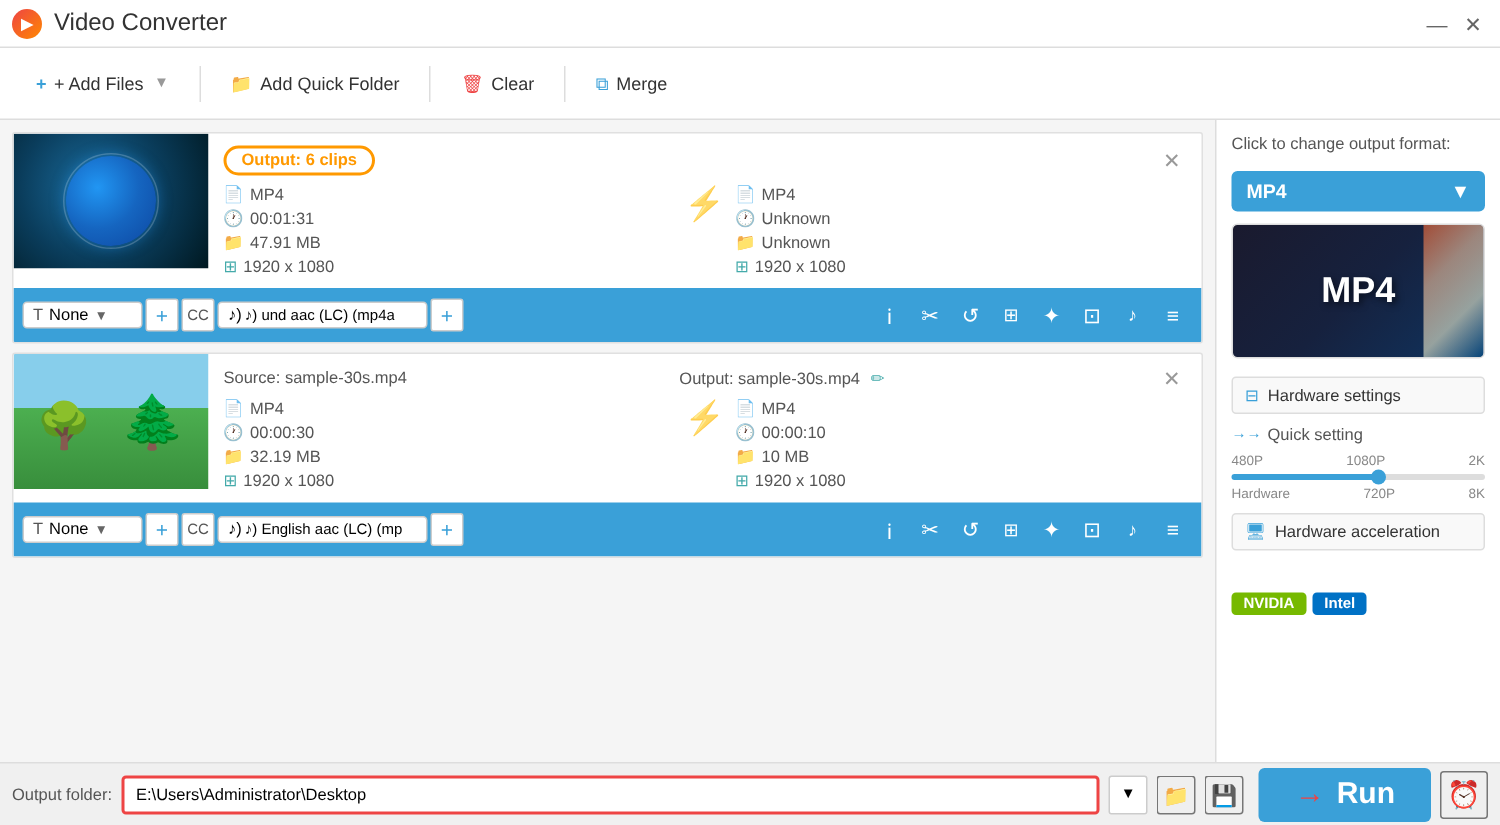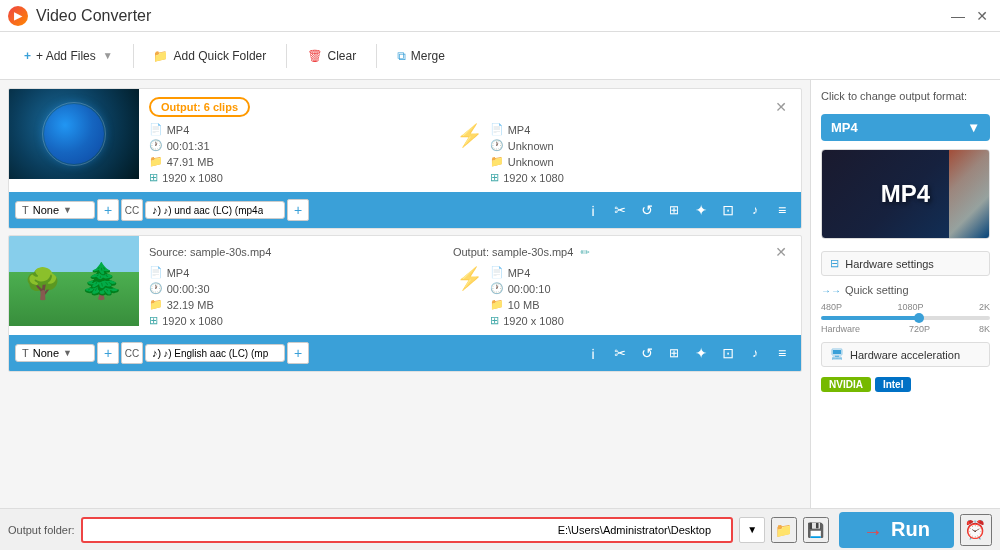--- a/index.html
+++ b/index.html
@@ -66,28 +66,28 @@
     .quick-setting-label::before { content: '→→'; color: #3aa0d8; font-size: 10px; }
     .quality-labels { display: flex; justify-content: space-between; font-size: 9px; color: #888; margin-top: 2px; }
     .quality-slider-container { position: relative; margin: 4px 0; }
     .quality-slider { width: 100%; height: 4px; background: linear-gradient(to right, #3aa0d8 60%, #ddd 60%); border-radius: 2px; }
     .slider-thumb { width: 10px; height: 10px; background: #3aa0d8; border-radius: 50%; position: absolute; top: -3px; left: 58%; transform: translateX(-50%); }
     .default-label { font-size: 9px; color: #888; }
     
     .hw-accel-btn { display: flex; align-items: center; gap: 6px; padding: 5px 8px; border: 1px solid #ddd; border-radius: 3px; cursor: pointer; font-size: 11px; color: #333; background: #f9f9f9; }
     
     .gpu-badges { display: flex; gap: 4px; margin-top: 2px; }
-    .gpu-badge { padding: 2px 8px; border-radius: 3px; font-size: 10px; font-weight: bold; cursor: pointer; }
+    .gpu-badge { padding: 2px 8px; border-radius: 3px; font-size: 10px; font-weight: bold; cursor: pointer; margin-top: 18px; }
     .nvidia-badge { background: #76b900; color: white; }
     .intel-badge { background: #0071c5; color: white; }
 
     
     .bottom-bar { height: 42px; background: #f0f0f0; border-top: 1px solid #ddd; display: flex; align-items: center; padding: 0 8px; gap: 6px; }
     .output-folder-label { font-size: 11px; color: #555; white-space: nowrap; }
-    .folder-path-input { flex: 1; height: 26px; border: 2px solid #e44; border-radius: 3px; padding: 0 20px; font-size: 11px; background: white; text-align: right; }
+    .folder-path-input { flex: 1; height: 26px; border: 2px solid #e44; border-radius: 3px; padding: 0 8px; font-size: 11px; background: white; }
     .folder-dropdown-btn { width: 26px; height: 26px; border: 1px solid #ccc; background: white; display: flex; align-items: center; justify-content: center; cursor: pointer; font-size: 10px; border-radius: 2px; }
     .folder-open-btn { width: 26px; height: 26px; display: flex; align-items: center; justify-content: center; cursor: pointer; font-size: 14px; color: #666; }
     .folder-save-btn { width: 26px; height: 26px; display: flex; align-items: center; justify-content: center; cursor: pointer; font-size: 14px; color: #666; }
     .run-btn { height: 36px; background: #3aa0d8; border: none; border-radius: 4px; padding: 0 24px; color: white; font-size: 20px; font-weight: bold; cursor: pointer; display: flex; align-items: center; gap: 8px; margin-left: 4px; }
     .run-arrow { font-size: 20px; color: #e44; }
     .alarm-btn { width: 32px; height: 32px; display: flex; align-items: center; justify-content: center; cursor: pointer; font-size: 18px; color: #888; }
     .video-meta-section { flex: 1; display: flex; flex-direction: column; padding: 8px 10px; }
     
     .meta-details-row { display: flex; align-items: flex-start; gap: 0; }
     .meta-half { flex: 1; display: flex; flex-direction: column; gap: 3px; }

